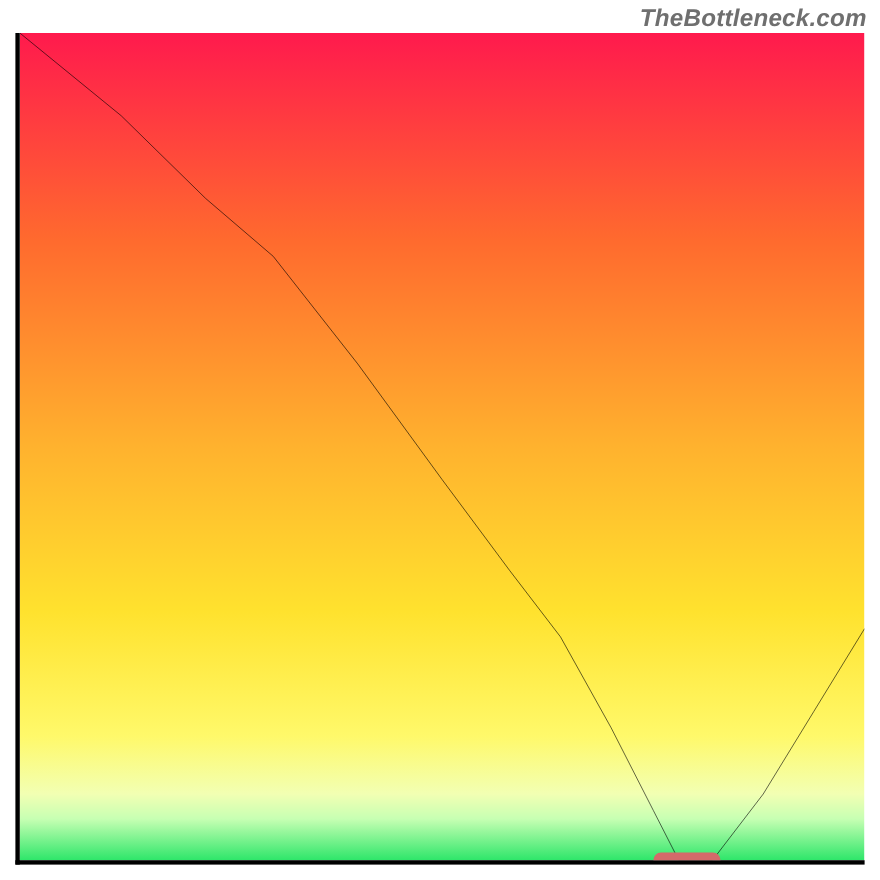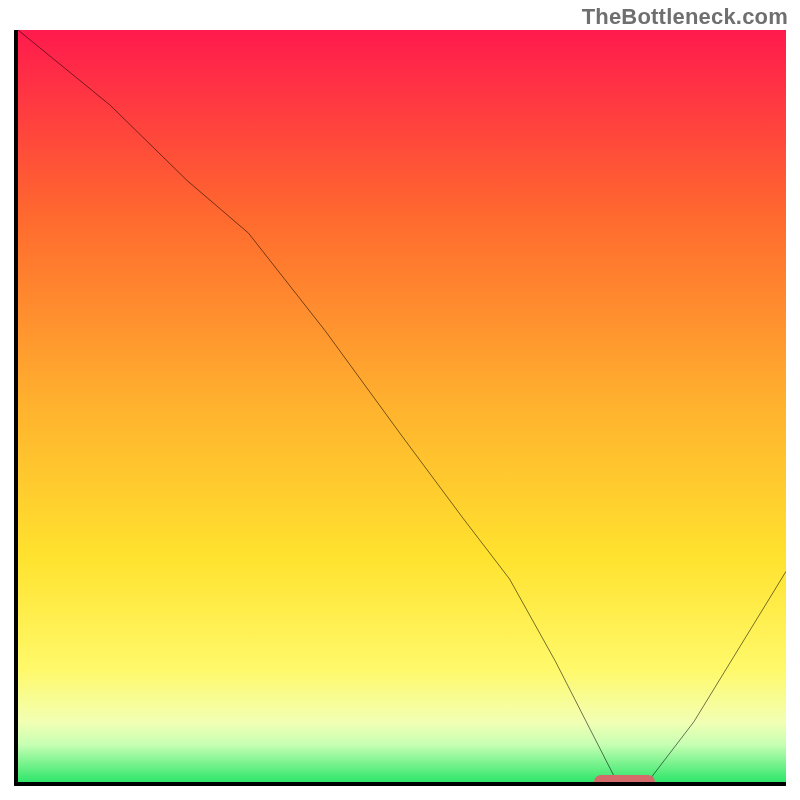--- a/index.html
+++ b/index.html
@@ -7,20 +7,21 @@
     padding: 0;
     width: 800px;
     height: 800px;
     background: #ffffff;
     font-family: Arial, Helvetica, sans-serif;
   }
   .chart-wrap {
     position: relative;
     width: 800px;
     height: 800px;
+    font-style: italic;
   }
   .watermark {
     position: absolute;
     top: 4px;
     right: 12px;
     font-size: 22px;
     font-weight: 600;
     color: #6f6f6f;
     letter-spacing: 0.2px;
     z-index: 5;

